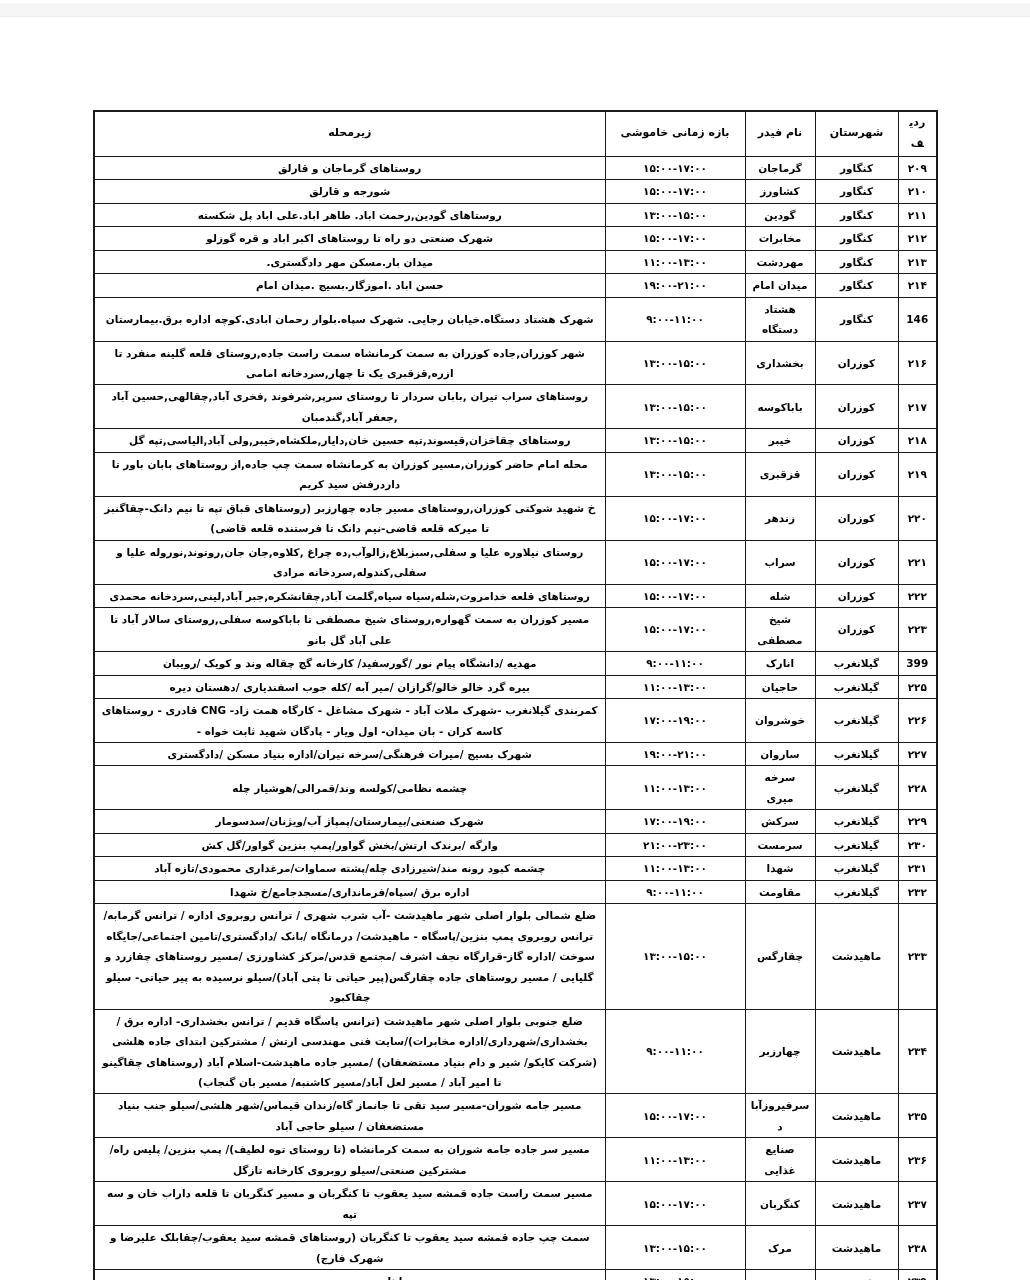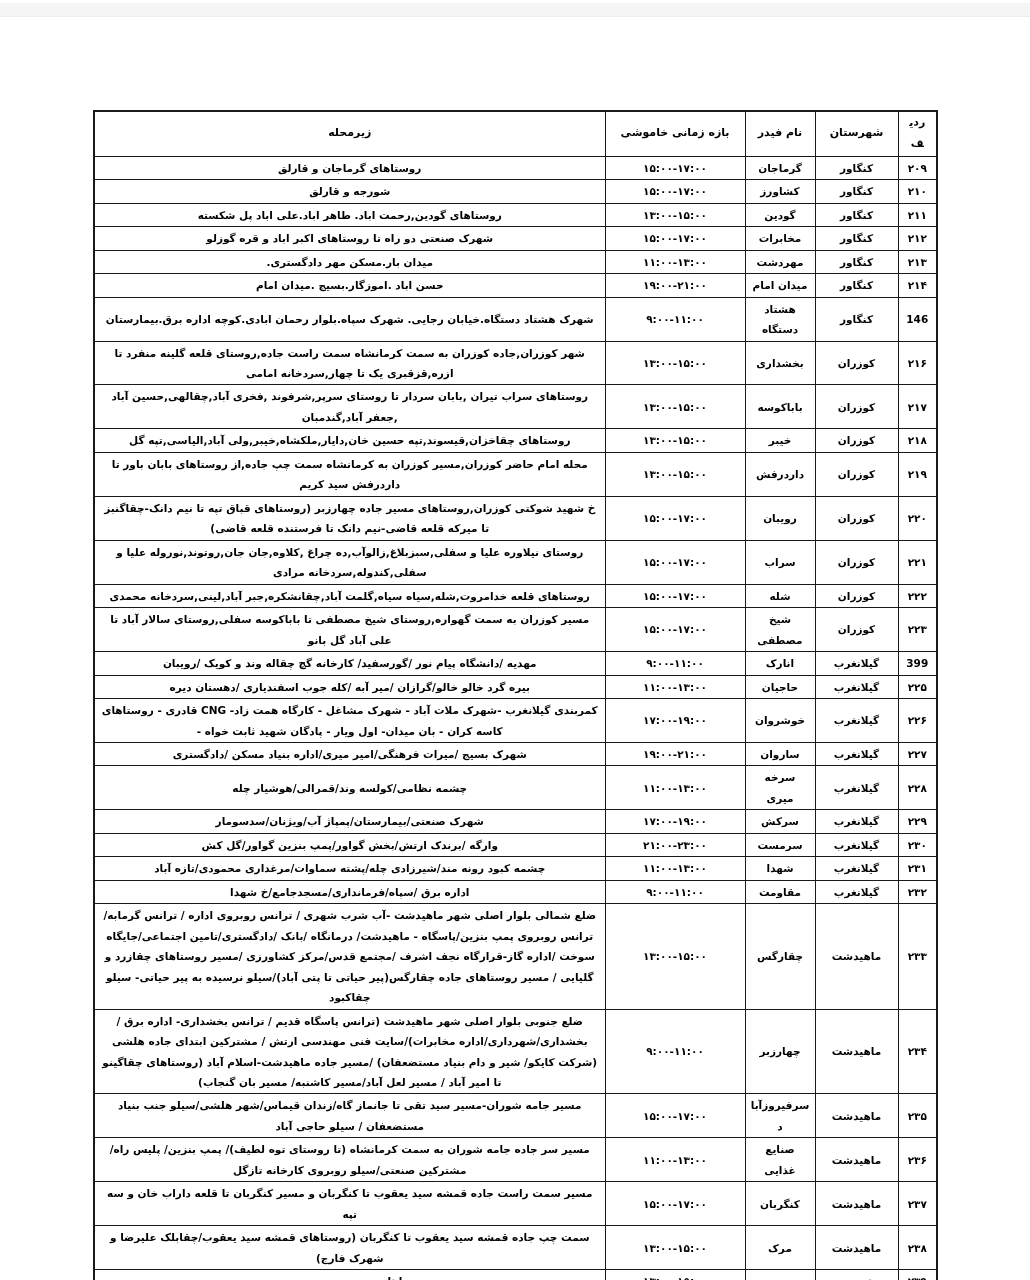--- a/index.html
+++ b/index.html
@@ -132,29 +132,29 @@
     <td>۲۱۸</td>
     <td>کوزران</td>
     <td>خیبر</td>
     <td class="time">۱۳:۰۰-۱۵:۰۰</td>
     <td>روستاهای چقاخزان,قیسوند,تپه حسین خان,دایار,ملکشاه,خیبر,ولی آباد,الیاسی,تپه گل</td>
   </tr>
 
   <tr>
     <td>۲۱۹</td>
     <td>کوزران</td>
-    <td>داردرفش</td>
+    <td>قزقبری</td>
     <td class="time">۱۳:۰۰-۱۵:۰۰</td>
     <td>محله امام حاضر کوزران,مسیر کوزران به کرمانشاه سمت چپ جاده,از روستاهای بابان باور تا داردرفش سید کریم</td>
   </tr>
 
   <tr>
     <td>۲۲۰</td>
     <td>کوزران</td>
-    <td>رویبان</td>
+    <td>زندهر</td>
     <td class="time">۱۵:۰۰-۱۷:۰۰</td>
     <td>خ شهید شوکتی کوزران,روستاهای مسیر جاده چهارزبر (روستاهای قباق تپه تا نیم دانک-چقاگنبز تا میرکه قلعه قاضی-نیم دانک تا فرستنده قلعه قاضی)</td>
   </tr>
 
   <tr>
     <td>۲۲۱</td>
     <td>کوزران</td>
     <td>سراب</td>
     <td class="time">۱۵:۰۰-۱۷:۰۰</td>
     <td>روستای نیلاوره علیا و سفلی,سبزبلاغ,زالوآب,ده چراغ ,کلاوه,جان جان,روتوند,نوروله علیا و سفلی,کندوله,سردخانه مرادی</td>
@@ -198,21 +198,21 @@
     <td>خوشروان</td>
     <td class="time">۱۷:۰۰-۱۹:۰۰</td>
     <td>کمربندی گیلانغرب -شهرک ملات آباد - شهرک مشاغل - کارگاه همت زاد- CNG قادری - روستاهای کاسه کران - بان میدان- اول ویار - پادگان شهید ثابت خواه -</td>
   </tr>
 
   <tr>
     <td>۲۲۷</td>
     <td>گیلانغرب</td>
     <td>ساروان</td>
     <td class="time">۱۹:۰۰-۲۱:۰۰</td>
-    <td>شهرک بسیج /میرات فرهنگی/امیر میری/اداره بنیاد مسکن /دادگستری</td>
+    <td>شهرک بسیج /میرات فرهنگی/سرخه تیران/اداره بنیاد مسکن /دادگستری</td>
   </tr>
 
   <tr>
     <td>۲۲۸</td>
     <td>گیلانغرب</td>
     <td>سرخه میری</td>
     <td class="time">۱۱:۰۰-۱۳:۰۰</td>
     <td>چشمه نظامی/کولسه وند/قمرالی/هوشیار چله</td>
   </tr>
 

